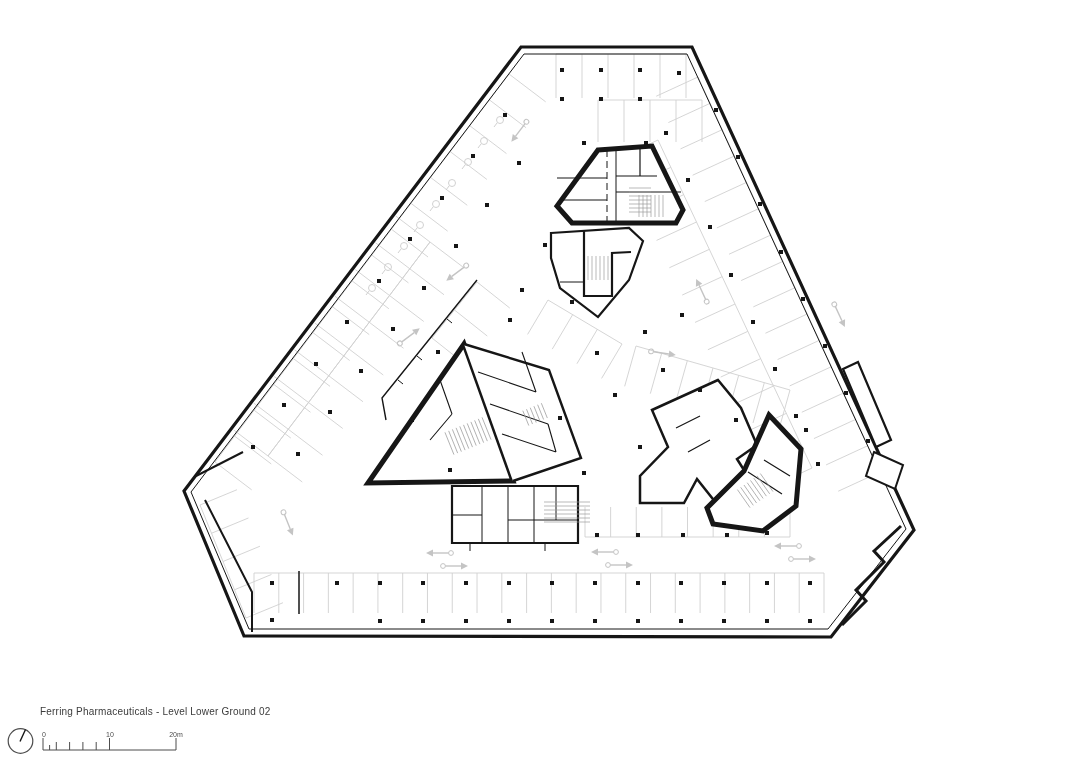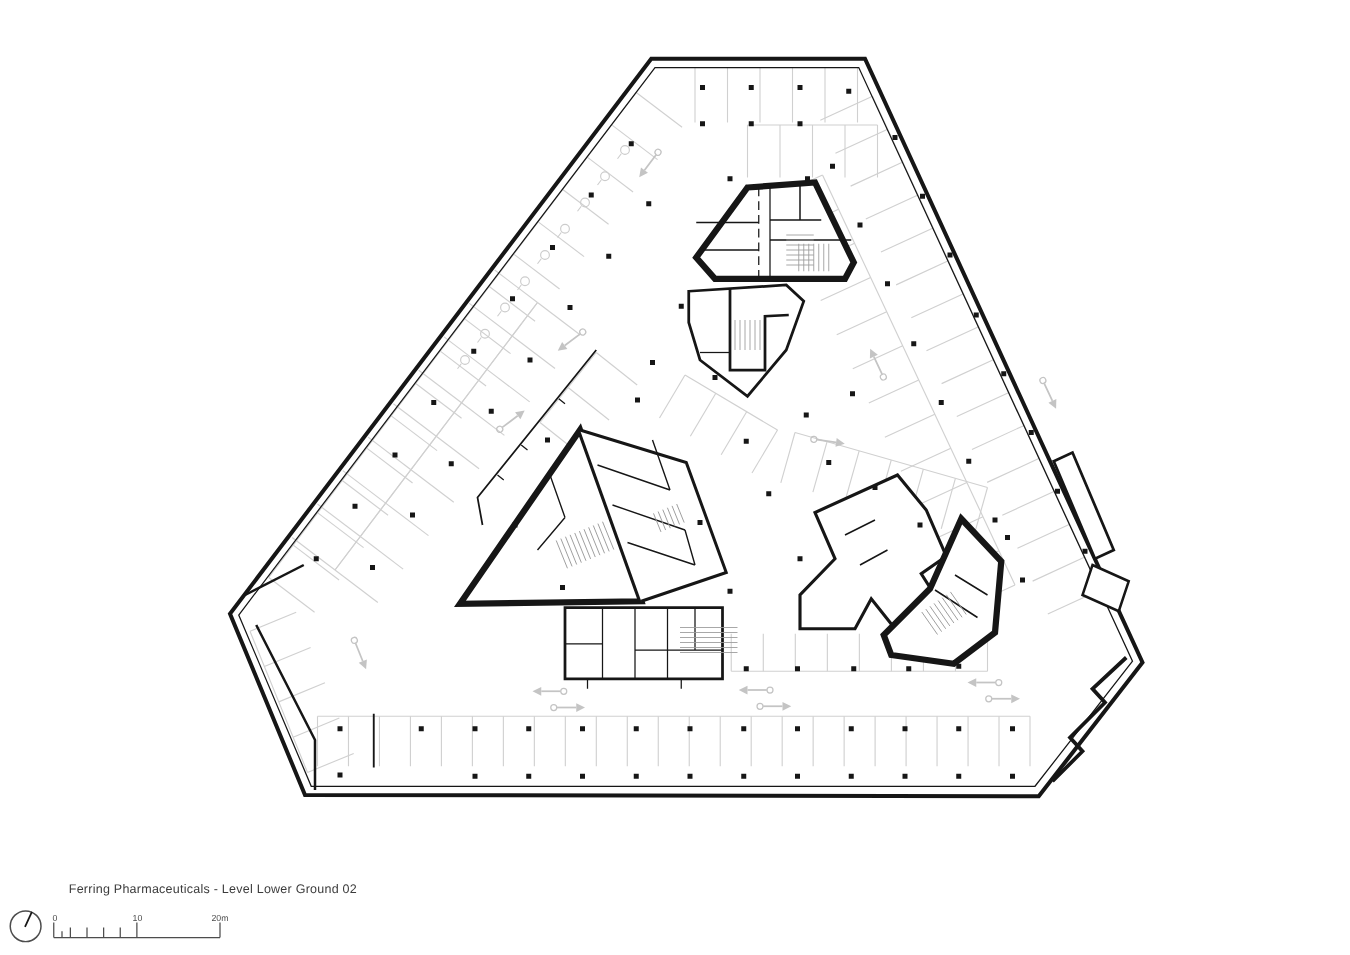--- a/index.html
+++ b/index.html
@@ -1,19 +1,19 @@
 <!DOCTYPE html>
 <html><head>
 <meta charset="utf-8">
 <style>
   html,body{margin:0;padding:0;background:#fff;}
   .page{position:relative;width:1080px;height:764px;background:#fff;overflow:hidden;
         font-family:"Liberation Sans",sans-serif;}
   #plan-svg{position:absolute;left:0;top:0;width:1080px;height:764px;}
-  .caption{position:absolute;left:55px;top:706px;font-size:10px;line-height:12px;
+  .caption{position:absolute;left:40px;top:706px;font-size:10px;line-height:12px;
            color:#3b3b3b;letter-spacing:.2px;}
 </style>
 </head>
 <body>
 
 <div class="page">
   <svg id="plan-svg" viewBox="0 0 1080 764">
       <g>
         <path d="M 521,47 L 692,47 L 914,530 L 831,637 L 244,636 L 184,491 Z" fill="#ffffff" stroke="#161616" stroke-width="3.2" stroke-linejoin="miter"></path>
       </g>

